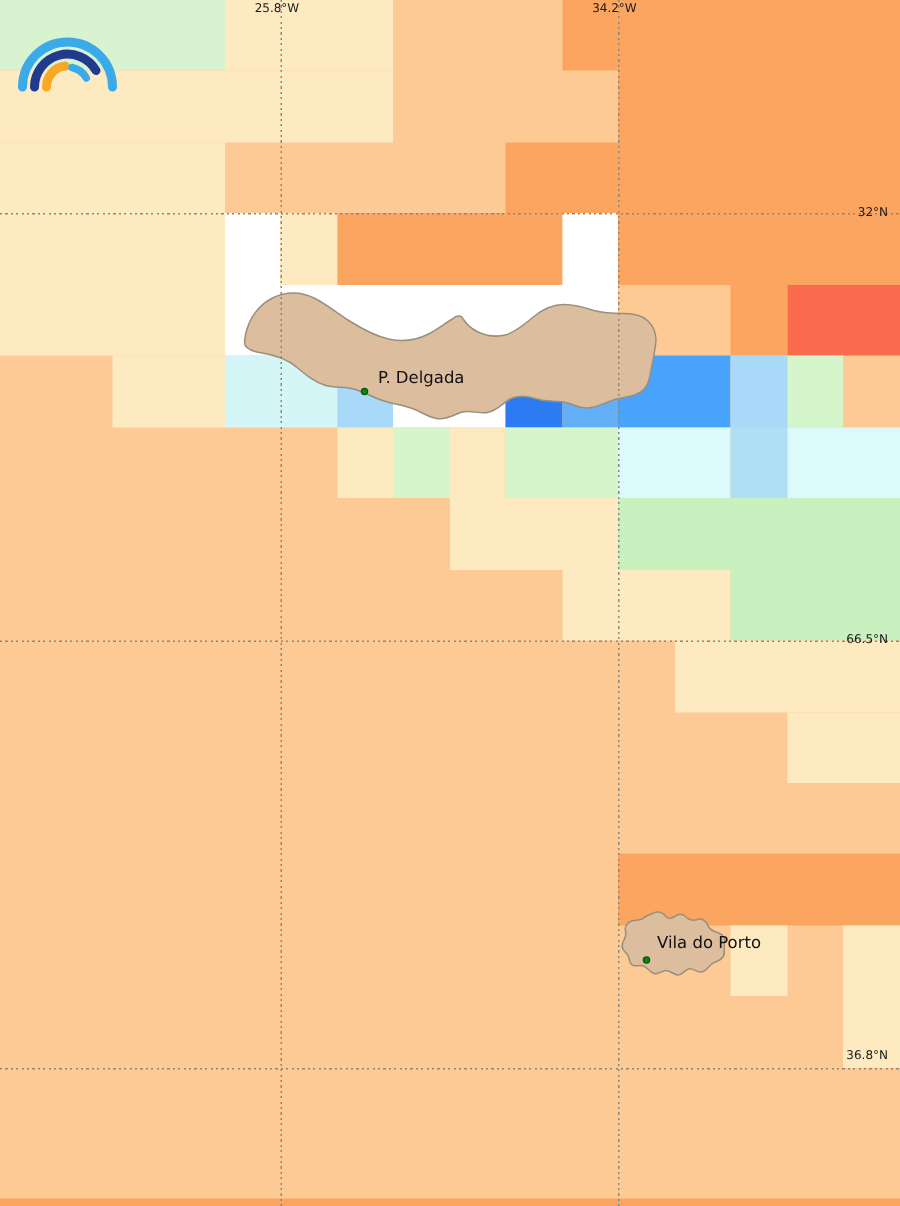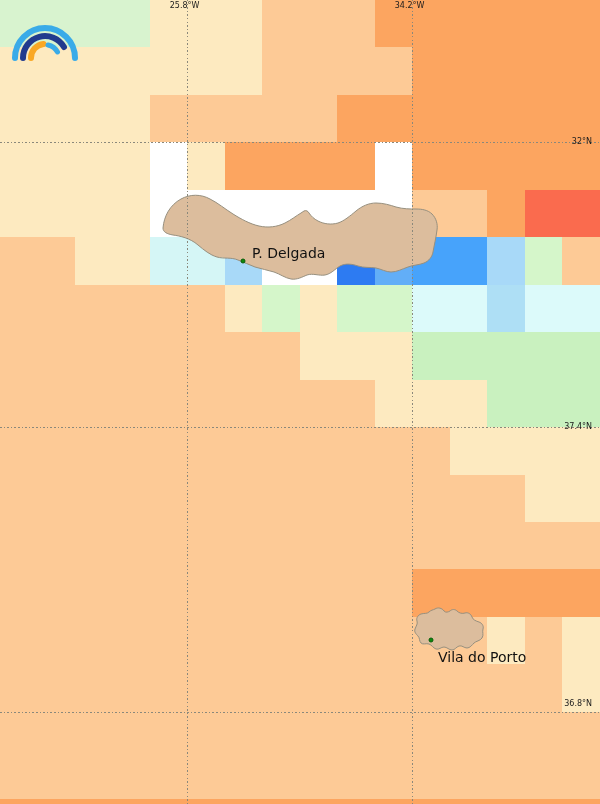--- a/index.html
+++ b/index.html
@@ -7,21 +7,21 @@
   .layer{position:absolute;left:0;top:0;width:100%;height:100%;}
   .cell{position:absolute;}
   #islands-svg{position:absolute;left:0;top:0;}
   .gline{position:absolute;pointer-events:none;}
   .gline.v{top:0;bottom:0;width:1px;background:repeating-linear-gradient(180deg,#8a887b 0 1.5px,transparent 1.5px 3.6px);}
   .gline.h{left:0;right:0;height:1px;background:repeating-linear-gradient(90deg,#8a887b 0 1.5px,transparent 1.5px 3.6px);}
   .glabel{position:absolute;font-size:8px;line-height:10px;color:#1b1b1b;white-space:nowrap;}
   .glabel.top{top:1px;transform:translateX(-58%);}
   .glabel.right{right:8px;transform:translateY(-52%);}
   .city-dot{position:absolute;width:5px;height:5px;border-radius:50%;background:#0c8a0c;border:1px solid #0a5c0a;box-sizing:border-box;transform:translate(-50%,-50%);}
-  .city-label{position:absolute;font-size:14px;color:#111;white-space:nowrap;}
+  .city-label{position:absolute;font-size:11px;color:#111;white-space:nowrap;}
   #logo{position:absolute;left:6px;top:6px;}
 </style>
 </head>
 <body>
 
 <div id="map-root">
   <div class="layer">
       <div class="cell" style="left: 0px; top: 0px; width: 600px; height: 804px; background: rgb(253, 202, 150);"></div>
       <div class="cell" style="left: 0px; top: 0px; width: 150px; height: 47px; background: rgb(216, 243, 207);"></div>
       <div class="cell" style="left: 150px; top: 0px; width: 112px; height: 47px; background: rgb(253, 234, 192);"></div>
@@ -73,29 +73,29 @@
   </svg>
 
   <div class="layer">
       <div class="gline v" style="left: 187px;"></div>
       <div class="glabel top" style="left: 187px;">25.8°W</div>
       <div class="gline v" style="left: 412px;"></div>
       <div class="glabel top" style="left: 412px;">34.2°W</div>
       <div class="gline h" style="top: 142px;"></div>
       <div class="glabel right" style="top: 142px;">32°N</div>
       <div class="gline h" style="top: 427px;"></div>
-      <div class="glabel right" style="top: 427px;">37.4°N</div>
+      <div class="glabel right" style="top: 427px;">66.5°N</div>
       <div class="gline h" style="top: 712px;"></div>
       <div class="glabel right" style="top: 704px;">36.8°N</div>
     </div>
   <div class="layer">
       <div class="city-dot" style="left: 243px; top: 261px;"></div>
       <div class="city-label" style="left: 252px; top: 245px;">P. Delgada</div>
       <div class="city-dot" style="left: 431px; top: 640px;"></div>
-      <div class="city-label" style="left: 438px; top: 622px; margin-top: 27px;">Vila do Porto</div>
+      <div class="city-label" style="left: 438px; top: 622px;">Vila do Porto</div>
     </div>
 
   <svg id="logo" width="78" height="56" viewBox="0 0 78 56">
     <path fill="none" stroke-width="6" stroke-linecap="round" d="M 9 52 A 30 30 0 0 1 69 52" stroke="#3aabe8"></path>
     <path fill="none" stroke-width="6" stroke-linecap="round" d="M 17 52 A 22 22 0 0 1 58 41" stroke="#223a8e"></path>
     <path fill="none" stroke-width="6" stroke-linecap="round" d="M 25 52 A 14 14 0 0 1 37.5 38" stroke="#f9a825"></path>
     <path fill="none" stroke-width="5" stroke-linecap="round" d="M 42 39 A 14 14 0 0 1 51.5 46" stroke="#3aabe8"></path>
   </svg>
 </div>
 

